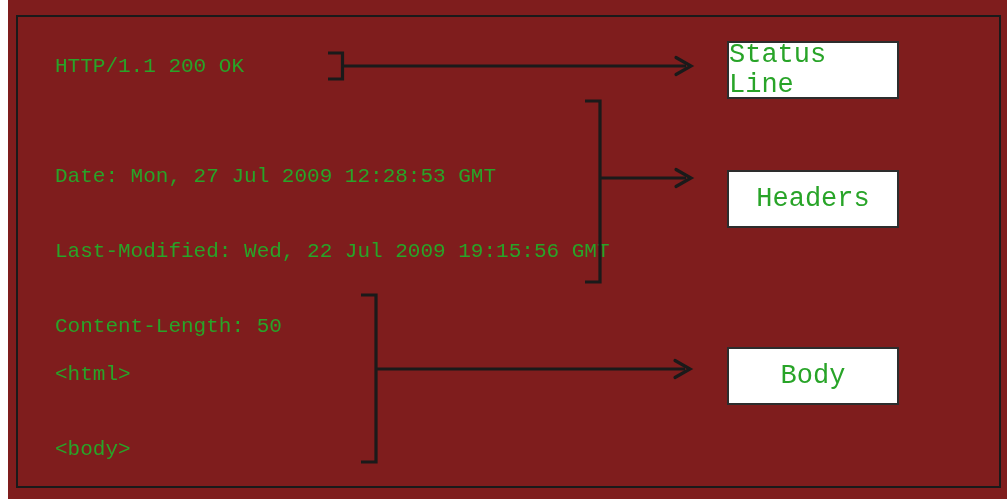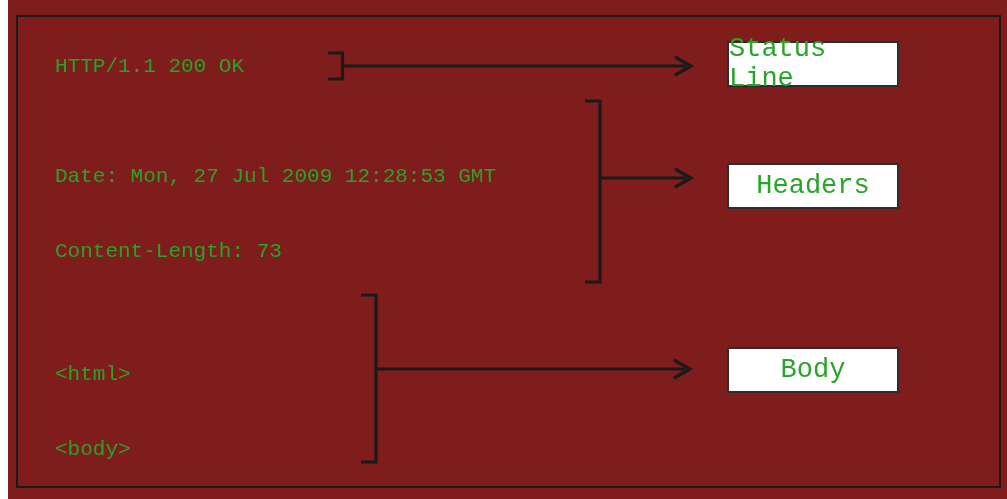--- a/index.html
+++ b/index.html
@@ -48,48 +48,49 @@
     stroke-width: 3.2;
   }
   .connectors path.head {
     stroke-linecap: round;
     stroke-linejoin: miter;
   }
   .label-box {
     position: absolute;
     left: 719px;
     width: 172px;
-    height: 46px;
+    height: 58px;
     border: 2px solid #2d2d2d;
     background: #ffffff;
     display: flex;
     align-items: center;
     justify-content: center;
     box-sizing: border-box;
   }
   .label-box span {
     color: var(--text-green, #28a428);
     font-size: 27px;
   }
   .box-status { top: 41px; }
-  .box-headers { top: 163px; align-items: center; }
+  .box-headers { top: 170px; align-items: center; }
   .box-body { top: 347px; text-align: right; }
 </style>
 </head>
 <body>
 
 <div class="canvas">
 
   <div class="outer-border"></div>
 
   <div class="green-text status-text">HTTP/1.1 200 OK</div>
 
   <div class="green-text headers-text">
     <div>Date: Mon, 27 Jul 2009 12:28:53 GMT</div>
-    <div>Content-Length: 73</div>
+    <div>Last-Modified: Wed, 22 Jul 2009 19:15:56 GMT</div>
+    <div>Content-Length: 50</div>
     
   </div>
 
   <div class="green-text body-text">
     <div>&lt;html&gt;</div>
     <div>&lt;body&gt;</div>
     
     
     
   </div>

